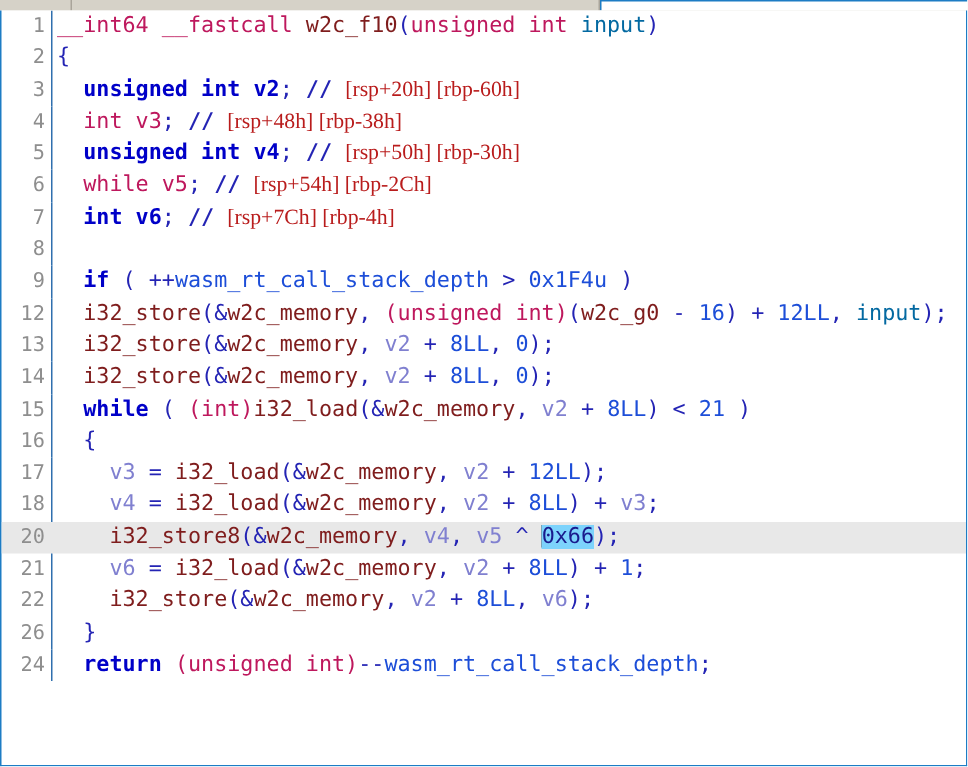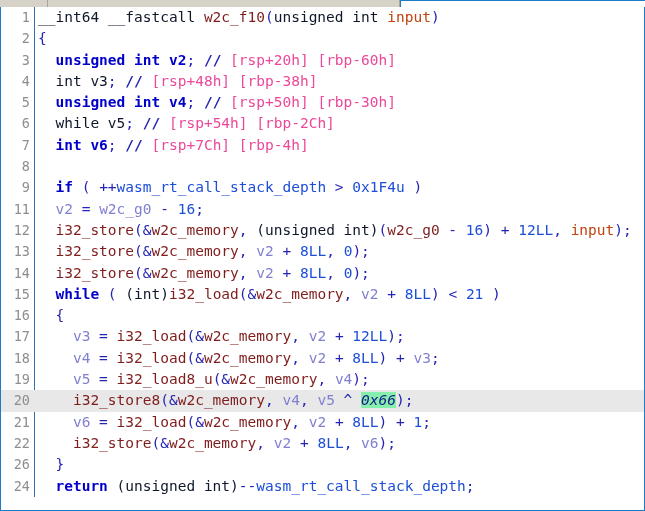--- a/index.html
+++ b/index.html
@@ -92,35 +92,34 @@
   }
   .code {
     flex: 1 1 auto;
     padding-left: 3px;
     white-space: pre;
     overflow: hidden;
   }
 
   
   .t-kw     { color: #0000c8; font-weight: bold; }      
-  .t-type   { color: #0f172a; }                          
+  .t-type   { color: #be185d; }                          
   .t-punc   { color: #2424b4; }                          
   .t-fn     { color: #7f1d1d; }                          
   .t-gvar   { color: #1d4ed8; }                          
   .t-lvar   { color: #8080d0; }                          
   .t-num    { color: #1d4ed8; }                          
-  .t-cmt    { color: #ec4899; }                          
+  .t-cmt    { color: #b91c1c; font-family: Liberation Serif, serif; }                          
   .t-cmtmk  { color: #2424b4; font-weight: bold; }       
   .t-plain  { color: #202020; }
-  .t-arg    { color: #c2410c; }
+  .t-arg    { color: #0369a1; }
 
   .hl {
-    background: #86efac;
+    background: #7dd3fc;
     color: #1a1a8c;
-    font-style: italic;
   }
   .caret {
     display: inline-block;
     width: 2px;
     height: 15px;
     background: #000000;
     vertical-align: -3px;
     margin-right: -2px;
   }
 </style>
@@ -140,29 +139,27 @@
     <div class="code-area" id="code-area">
         <div class="line"><div class="gutter">1</div><div class="sep"></div><div class="code"><span class="t-type">__int64 __fastcall </span><span class="t-fn">w2c_f10</span><span class="t-punc">(</span><span class="t-type">unsigned int </span><span class="t-arg">input</span><span class="t-punc">)</span></div></div>
         <div class="line"><div class="gutter">2</div><div class="sep"></div><div class="code"><span class="t-punc">{</span></div></div>
         <div class="line"><div class="gutter">3</div><div class="sep"></div><div class="code"><span class="t-plain">  </span><span class="t-kw">unsigned int </span><span class="t-kw">v2</span><span class="t-punc">; </span><span class="t-cmtmk">// </span><span class="t-cmt">[rsp+20h] [rbp-60h]</span></div></div>
         <div class="line"><div class="gutter">4</div><div class="sep"></div><div class="code"><span class="t-plain">  </span><span class="t-type">int v3</span><span class="t-punc">; </span><span class="t-cmtmk">// </span><span class="t-cmt">[rsp+48h] [rbp-38h]</span></div></div>
         <div class="line"><div class="gutter">5</div><div class="sep"></div><div class="code"><span class="t-plain">  </span><span class="t-kw">unsigned int </span><span class="t-kw">v4</span><span class="t-punc">; </span><span class="t-cmtmk">// </span><span class="t-cmt">[rsp+50h] [rbp-30h]</span></div></div>
         <div class="line"><div class="gutter">6</div><div class="sep"></div><div class="code"><span class="t-plain">  </span><span class="t-type">while v5</span><span class="t-punc">; </span><span class="t-cmtmk">// </span><span class="t-cmt">[rsp+54h] [rbp-2Ch]</span></div></div>
         <div class="line"><div class="gutter">7</div><div class="sep"></div><div class="code"><span class="t-plain">  </span><span class="t-kw">int </span><span class="t-kw">v6</span><span class="t-punc">; </span><span class="t-cmtmk">// </span><span class="t-cmt">[rsp+7Ch] [rbp-4h]</span></div></div>
         <div class="line"><div class="gutter">8</div><div class="sep"></div><div class="code"></div></div>
         <div class="line"><div class="gutter">9</div><div class="sep"></div><div class="code"><span class="t-plain">  </span><span class="t-kw">if</span><span class="t-punc"> ( ++</span><span class="t-gvar">wasm_rt_call_stack_depth</span><span class="t-punc"> &gt; </span><span class="t-num">0x1F4u</span><span class="t-punc"> )</span></div></div>
-        <div class="line"><div class="gutter">11</div><div class="sep"></div><div class="code"><span class="t-plain">  </span><span class="t-lvar">v2</span><span class="t-punc"> = </span><span class="t-lvar">w2c_g0</span><span class="t-punc"> - </span><span class="t-num">16</span><span class="t-punc">;</span></div></div>
         <div class="line"><div class="gutter">12</div><div class="sep"></div><div class="code"><span class="t-plain">  </span><span class="t-fn">i32_store</span><span class="t-punc">(&amp;</span><span class="t-fn">w2c_memory</span><span class="t-punc">, </span><span class="t-type">(unsigned int)</span><span class="t-punc">(</span><span class="t-fn">w2c_g0</span><span class="t-punc"> - </span><span class="t-num">16</span><span class="t-punc">) + </span><span class="t-num">12LL</span><span class="t-punc">, </span><span class="t-arg">input</span><span class="t-punc">);</span></div></div>
         <div class="line"><div class="gutter">13</div><div class="sep"></div><div class="code"><span class="t-plain">  </span><span class="t-fn">i32_store</span><span class="t-punc">(&amp;</span><span class="t-fn">w2c_memory</span><span class="t-punc">, </span><span class="t-lvar">v2</span><span class="t-punc"> + </span><span class="t-num">8LL</span><span class="t-punc">, </span><span class="t-num">0</span><span class="t-punc">);</span></div></div>
         <div class="line"><div class="gutter">14</div><div class="sep"></div><div class="code"><span class="t-plain">  </span><span class="t-fn">i32_store</span><span class="t-punc">(&amp;</span><span class="t-fn">w2c_memory</span><span class="t-punc">, </span><span class="t-lvar">v2</span><span class="t-punc"> + </span><span class="t-num">8LL</span><span class="t-punc">, </span><span class="t-num">0</span><span class="t-punc">);</span></div></div>
         <div class="line"><div class="gutter">15</div><div class="sep"></div><div class="code"><span class="t-plain">  </span><span class="t-kw">while</span><span class="t-punc"> ( </span><span class="t-type">(int)</span><span class="t-fn">i32_load</span><span class="t-punc">(&amp;</span><span class="t-fn">w2c_memory</span><span class="t-punc">, </span><span class="t-lvar">v2</span><span class="t-punc"> + </span><span class="t-num">8LL</span><span class="t-punc">) &lt; </span><span class="t-num">21</span><span class="t-punc"> )</span></div></div>
         <div class="line"><div class="gutter">16</div><div class="sep"></div><div class="code"><span class="t-plain">  </span><span class="t-punc">{</span></div></div>
         <div class="line"><div class="gutter">17</div><div class="sep"></div><div class="code"><span class="t-plain">    </span><span class="t-lvar">v3</span><span class="t-punc"> = </span><span class="t-fn">i32_load</span><span class="t-punc">(&amp;</span><span class="t-fn">w2c_memory</span><span class="t-punc">, </span><span class="t-lvar">v2</span><span class="t-punc"> + </span><span class="t-num">12LL</span><span class="t-punc">);</span></div></div>
         <div class="line"><div class="gutter">18</div><div class="sep"></div><div class="code"><span class="t-plain">    </span><span class="t-lvar">v4</span><span class="t-punc"> = </span><span class="t-fn">i32_load</span><span class="t-punc">(&amp;</span><span class="t-fn">w2c_memory</span><span class="t-punc">, </span><span class="t-lvar">v2</span><span class="t-punc"> + </span><span class="t-num">8LL</span><span class="t-punc">) + </span><span class="t-lvar">v3</span><span class="t-punc">;</span></div></div>
-        <div class="line"><div class="gutter">19</div><div class="sep"></div><div class="code"><span class="t-plain">    </span><span class="t-lvar">v5</span><span class="t-punc"> = </span><span class="t-fn">i32_load8_u</span><span class="t-punc">(&amp;</span><span class="t-fn">w2c_memory</span><span class="t-punc">, </span><span class="t-lvar">v4</span><span class="t-punc">);</span></div></div>
         <div class="line cur"><div class="gutter">20</div><div class="sep"></div><div class="code"><span class="t-plain">    </span><span class="t-fn">i32_store8</span><span class="t-punc">(&amp;</span><span class="t-fn">w2c_memory</span><span class="t-punc">, </span><span class="t-lvar">v4</span><span class="t-punc">, </span><span class="t-lvar">v5</span><span class="t-punc"> ^ </span><span class="caret"></span><span class="hl">0x66</span><span class="t-punc">);</span></div></div>
         <div class="line"><div class="gutter">21</div><div class="sep"></div><div class="code"><span class="t-plain">    </span><span class="t-lvar">v6</span><span class="t-punc"> = </span><span class="t-fn">i32_load</span><span class="t-punc">(&amp;</span><span class="t-fn">w2c_memory</span><span class="t-punc">, </span><span class="t-lvar">v2</span><span class="t-punc"> + </span><span class="t-num">8LL</span><span class="t-punc">) + </span><span class="t-num">1</span><span class="t-punc">;</span></div></div>
         <div class="line"><div class="gutter">22</div><div class="sep"></div><div class="code"><span class="t-plain">    </span><span class="t-fn">i32_store</span><span class="t-punc">(&amp;</span><span class="t-fn">w2c_memory</span><span class="t-punc">, </span><span class="t-lvar">v2</span><span class="t-punc"> + </span><span class="t-num">8LL</span><span class="t-punc">, </span><span class="t-lvar">v6</span><span class="t-punc">);</span></div></div>
         <div class="line"><div class="gutter">26</div><div class="sep"></div><div class="code"><span class="t-plain">  </span><span class="t-punc">}</span></div></div>
         <div class="line"><div class="gutter">24</div><div class="sep"></div><div class="code"><span class="t-plain">  </span><span class="t-kw">return</span><span class="t-punc"> </span><span class="t-type">(unsigned int)</span><span class="t-punc">--</span><span class="t-gvar">wasm_rt_call_stack_depth</span><span class="t-punc">;</span></div></div>
       </div>
   </div>
 
 </div>
 

